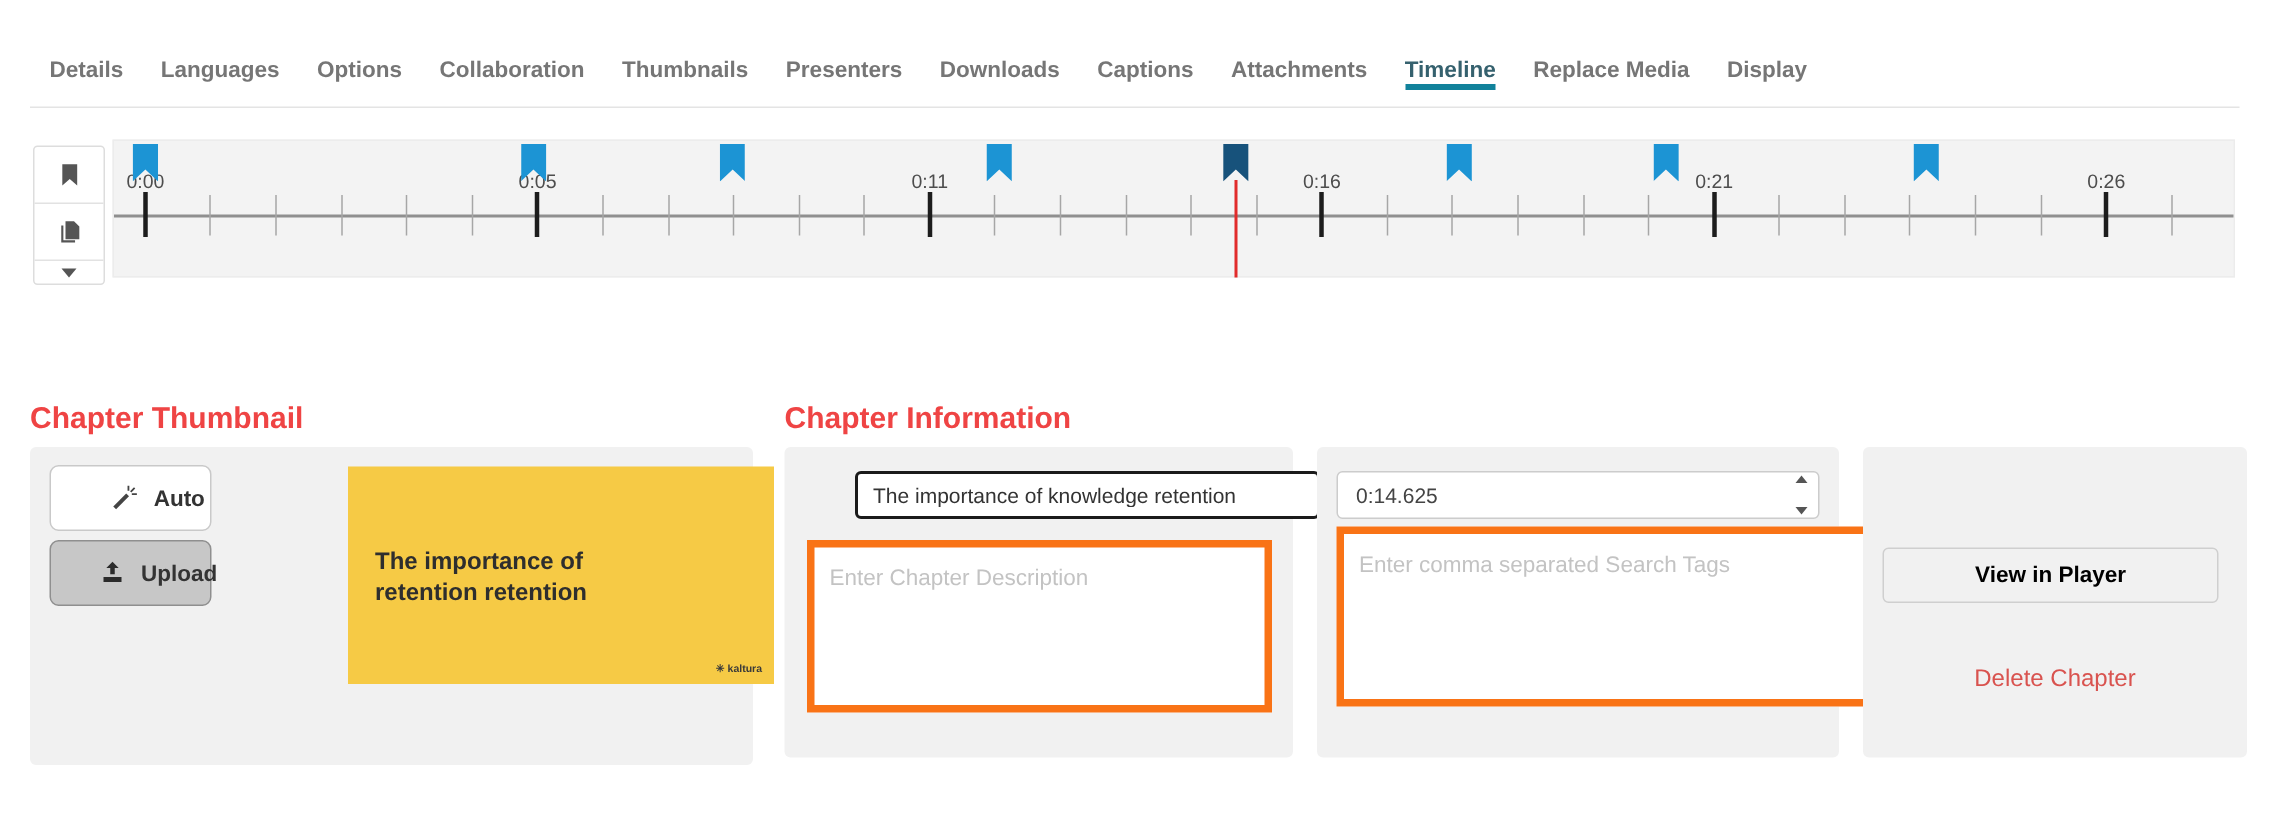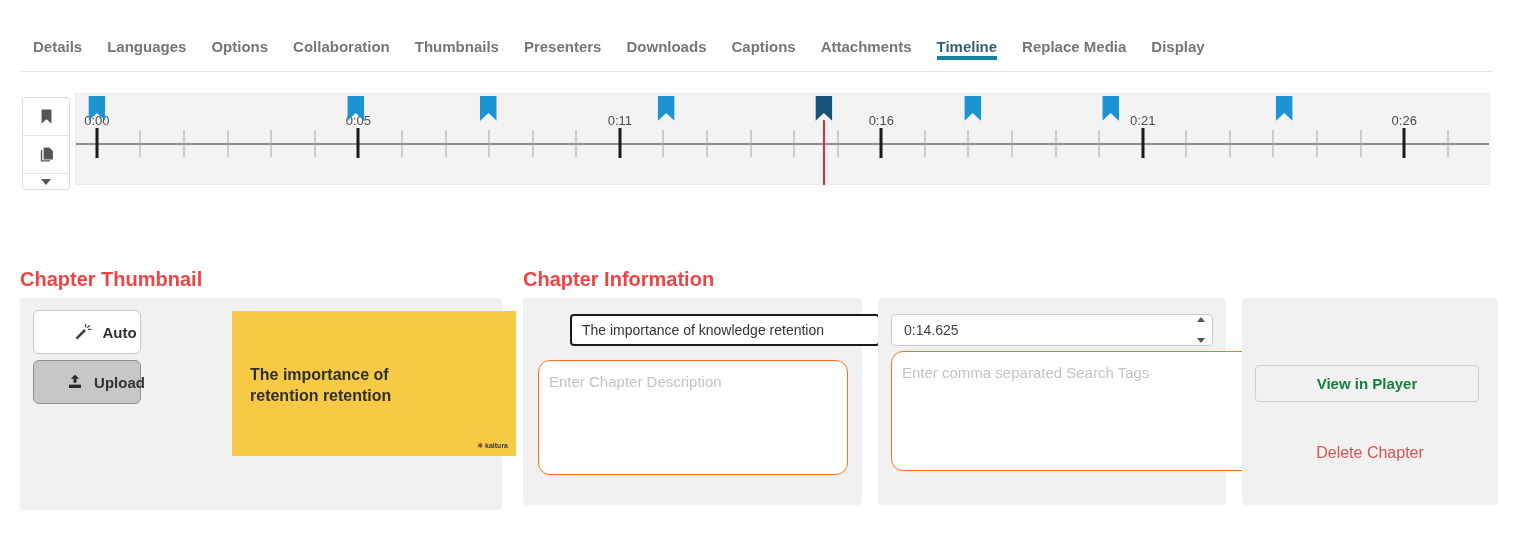--- a/index.html
+++ b/index.html
@@ -105,21 +105,21 @@
   }
 
   
   .chapter-title-input {
     position: absolute; left: 15px; top: 16px; width: 310px; height: 32px;
     border: 2px solid #1a1a1a; border-radius: 4px; background: #fff;
     font-family: "Liberation Sans", sans-serif; font-size: 14px; color: #333;
     padding: 0 10px; outline: none; margin-left: 32px;
   }
   .panel textarea {
-    position: absolute; border: 1px solid #f97316; border-radius: 12px; background: #fff;
+    position: absolute; border: 5px solid #f97316; border-radius: 0; background: #fff;
     font-family: "Liberation Sans", sans-serif; font-size: 15px; color: #444;
     padding: 12px 10px; resize: none; outline: none;
   }
   .panel textarea::placeholder { color: #c3c3c3; }
   .desc-textarea { left: 15px; top: 62px; width: 310px; height: 115px; }
   .tags-textarea { left: 13px; top: 53px; width: 380px; height: 120px; }
   .time-input-wrap { position: absolute; left: 13px; top: 16px; width: 322px; height: 32px; }
   .time-input {
     width: 100%; height: 100%;
     border: 1px solid #ccc; border-radius: 4px; background: #fff;
@@ -137,21 +137,21 @@
   
   .save-btn {
     position: absolute; left: 13px; top: 15px; width: 224px; height: 42px;
     background: var(--save-teal, #0f7f96); border: none; border-radius: 4px;
     color: #fff; font-family: "Liberation Sans", sans-serif;
     font-size: 15px; font-weight: 700; cursor: pointer;
   }
   .view-btn {
     position: absolute; left: 13px; top: 67px; width: 224px; height: 37px;
     background: transparent; border: 1px solid #cfcfcf; border-radius: 4px;
-    color: #15803d; font-family: "Liberation Sans", sans-serif;
+    color: #000000; font-family: "Liberation Sans", sans-serif;
     font-size: 15px; font-weight: 700; cursor: default;
   }
   .delete-link {
     position: absolute; left: 0; right: 0; top: 146px; text-align: center;
     color: var(--delete-red, #d9534f); font-size: 16px; cursor: pointer;
   }
 
   .icon-svg { display: block; }
 </style>
 </head>

